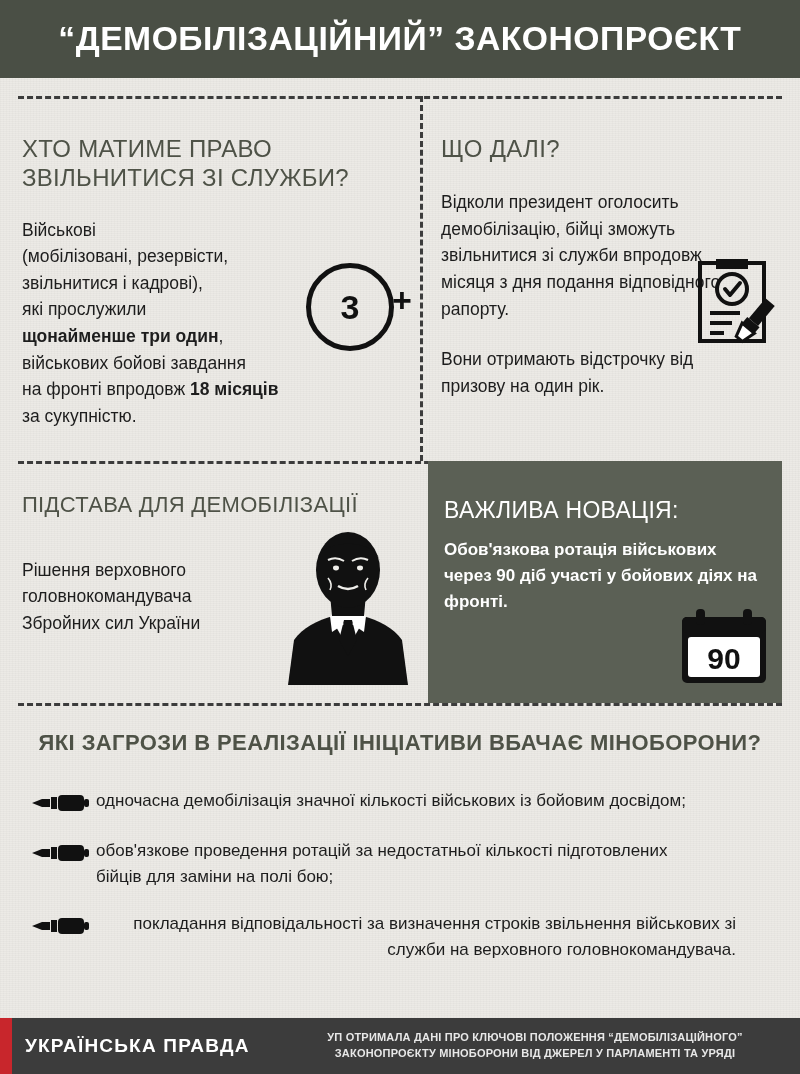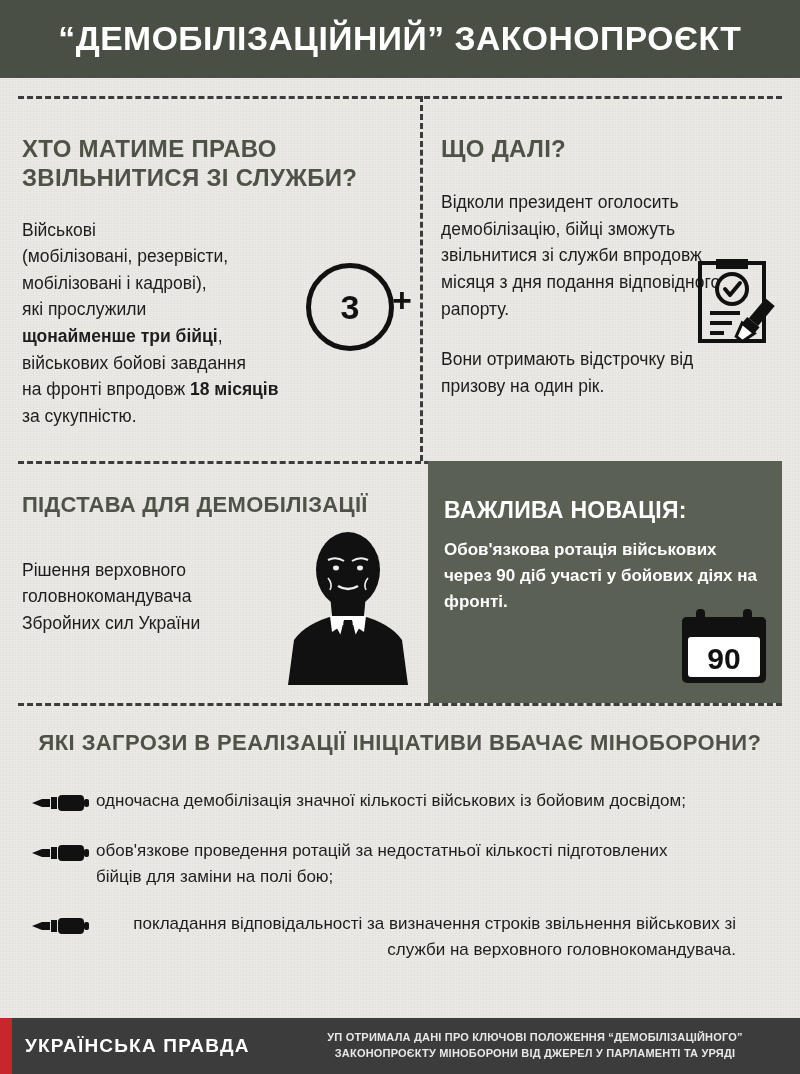--- a/index.html
+++ b/index.html
@@ -54,21 +54,21 @@
     position: absolute;
     width: 0;
     border-left: 3px dashed #3c3c3c;
   }
 
   
   .block { position: absolute; }
 
   .sec-title {
     font-size: 24px;
-    font-weight: bold;
+    font-weight: normal;
     line-height: 1.22;
     color: #4e5247;
     letter-spacing: 0.3px;
   }
   .sec-title.onlight { color: #4e5247; }
   .sec-title.ondark { color: #ffffff; }
 
   .body-text {
     font-size: 17.5px;
     line-height: 1.52;
@@ -189,23 +189,23 @@
   <div class="dash-h" style="left:18px; top:96px; width:764px;"></div>
   <div class="dash-v" style="left:420px; top:96px; height:365px;"></div>
   <div class="dash-h" style="left:18px; top:461px; width:764px;"></div>
   <div class="dash-h" style="left:18px; top:703px; width:764px;"></div>
 
   <div class="block" style="left:22px; top:134px; width:380px;">
     <div class="sec-title onlight" style="width:360px;">ХТО МАТИМЕ ПРАВО ЗВІЛЬНИТИСЯ ЗІ СЛУЖБИ?</div>
     <div class="body-text" style="margin-top:24px; width:300px;">
       <span>Військові</span><br>
       <span>(мобілізовані, резервісти,</span><br>
-      <span>мобілізовані і кадрові),</span><br>
+      <span>звільнитися і кадрові),</span><br>
       <span>які прослужили</span><br>
-      <b>щонайменше три бійці</b><span>,</span><br>
+      <b>щонайменше три один</b><span>,</span><br>
       <span>військових бойові завдання</span><br>
       <span>на фронті впродовж </span><b>18 місяців</b><br>
       <span>за сукупністю.</span>
     </div>
   </div>
 
   <div class="badge3" style="left:306px; top:263px;">
     <span>3</span>
   </div>
   <div class="plus" style="left:392px; top:281px;">+</div>

